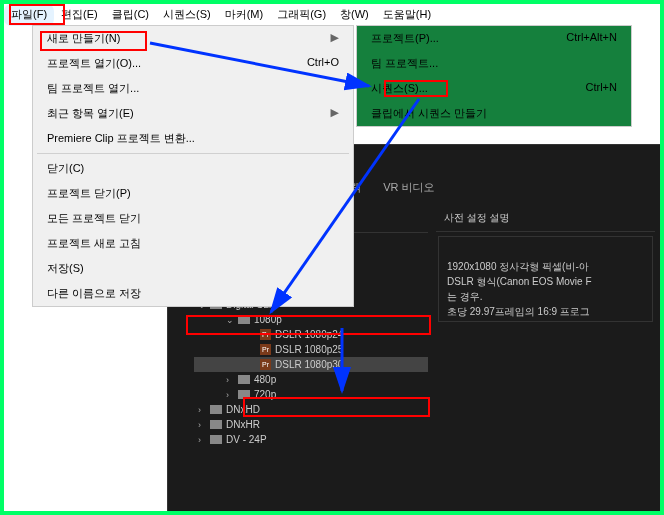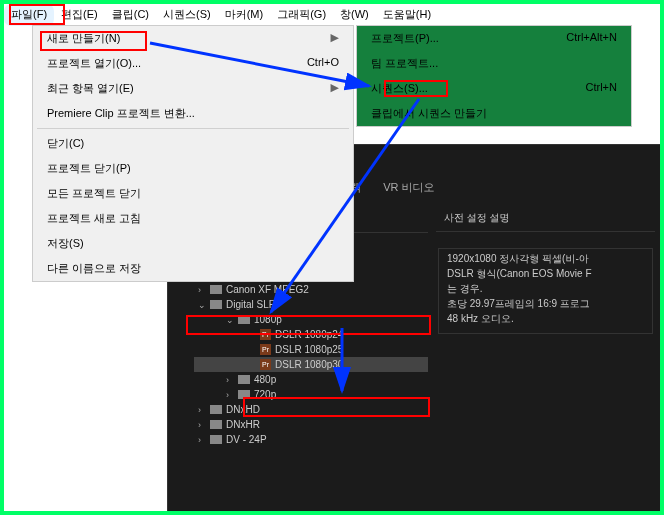--- a/index.html
+++ b/index.html
@@ -37,21 +37,21 @@
 .tree-row .folder { width: 12px; height: 9px; background: #888; display: inline-block; }
 .tree-row .preset { width: 11px; height: 11px; background: #7a3a1a; display: inline-block; font-size: 7px; color: #fff; text-align: center; line-height: 11px; }
 .indent-1 { padding-left: 32px; }
 .indent-3 { padding-left: 66px; }
 
 .dslr-highlight { position: absolute; top: 170px; left: 18px; width: 245px; height: 20px; border: 2px solid #ff0000; pointer-events: none; }
 .p30-highlight { position: absolute; top: 252px; left: 75px; width: 187px; height: 20px; border: 2px solid #ff0000; pointer-events: none; }
 
 .desc-panel { flex: 1; color: #ccc; font-size: 10px; }
 .desc-title { padding: 4px 8px 6px 8px; border-bottom: 1px solid #333; }
-.desc-box { border: 1px solid #333; margin: 16px 2px; padding: 2px 8px; line-height: 1.5; overflow: hidden; }
+.desc-box { border: 1px solid #333; margin: 4px 2px; padding: 22px 8px; line-height: 1.5; overflow: hidden; }
 .desc-box.first { height: 86px; }
 
 svg.arrow-svg { position: absolute; z-index: 10; pointer-events: none; }
 marker polygon { fill: #0033ff; }
 line { stroke: #0033ff; stroke-width: 3; }
 </style>
 </head>
 <body>
 
 <div class="menubar">
@@ -69,20 +69,23 @@
 <div class="dropdown">
   <div class="dropdown-item">
       <span>새로 만들기(N)</span>
       <span class="arrow">▶</span>
     </div>
   <div class="dropdown-item">
       <span>프로젝트 열기(O)...</span>
       <span>Ctrl+O</span>
     </div>
   <div class="dropdown-item">
+      <span>팀 프로젝트 열기...</span>
+    </div>
+  <div class="dropdown-item">
       <span>최근 항목 열기(E)</span>
       <span class="arrow">▶</span>
     </div>
   <div class="dropdown-item">
       <span>Premiere Clip 프로젝트 변환...</span>
     </div>
   <div class="dropdown-sep"></div>
   <div class="dropdown-item">
       <span>닫기(C)</span>
     </div>

